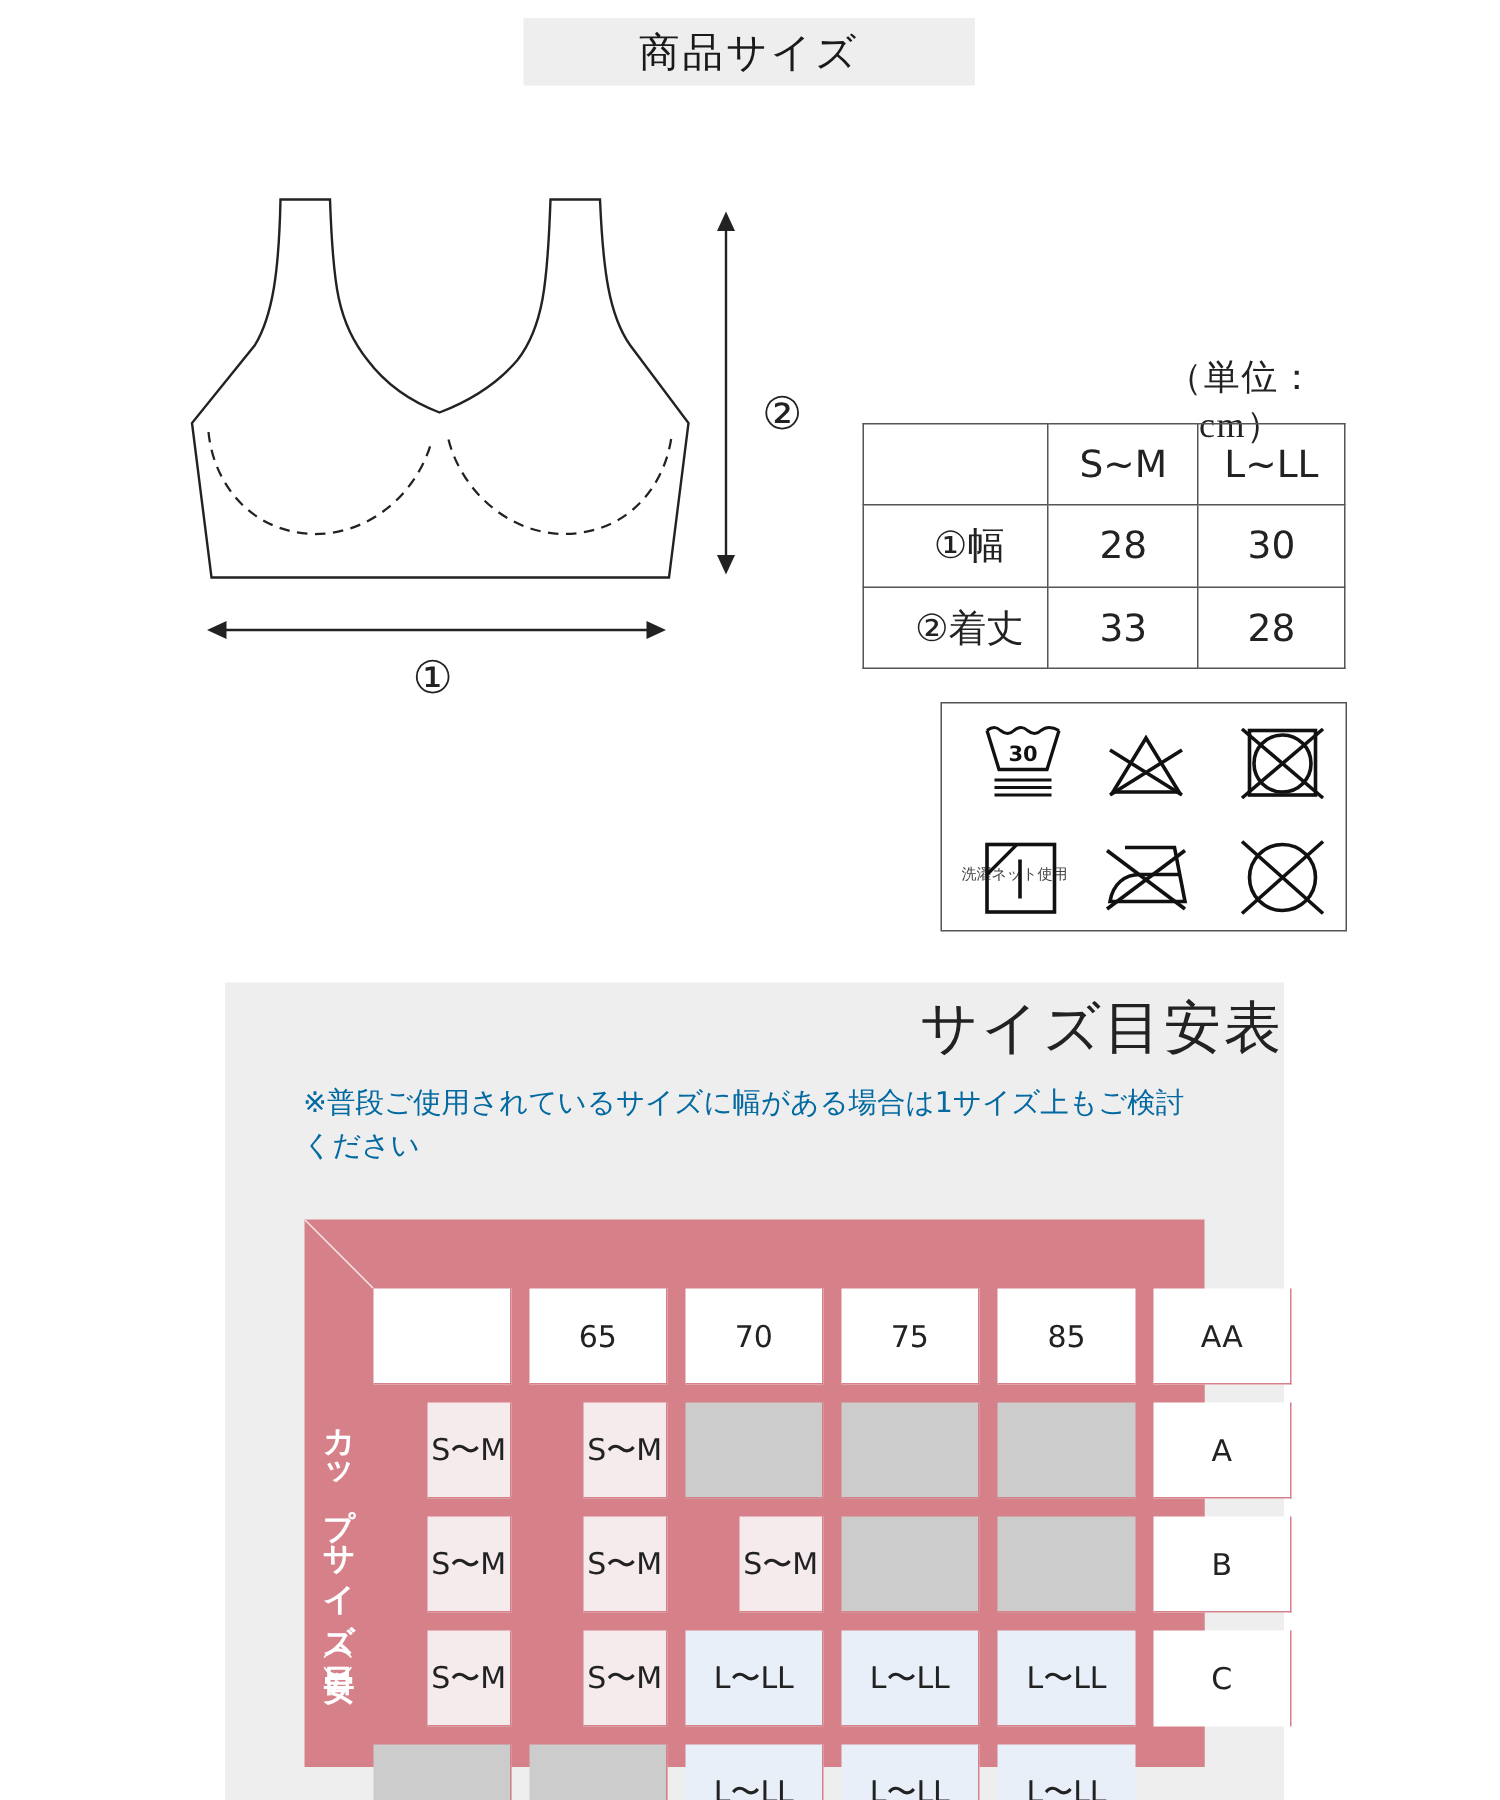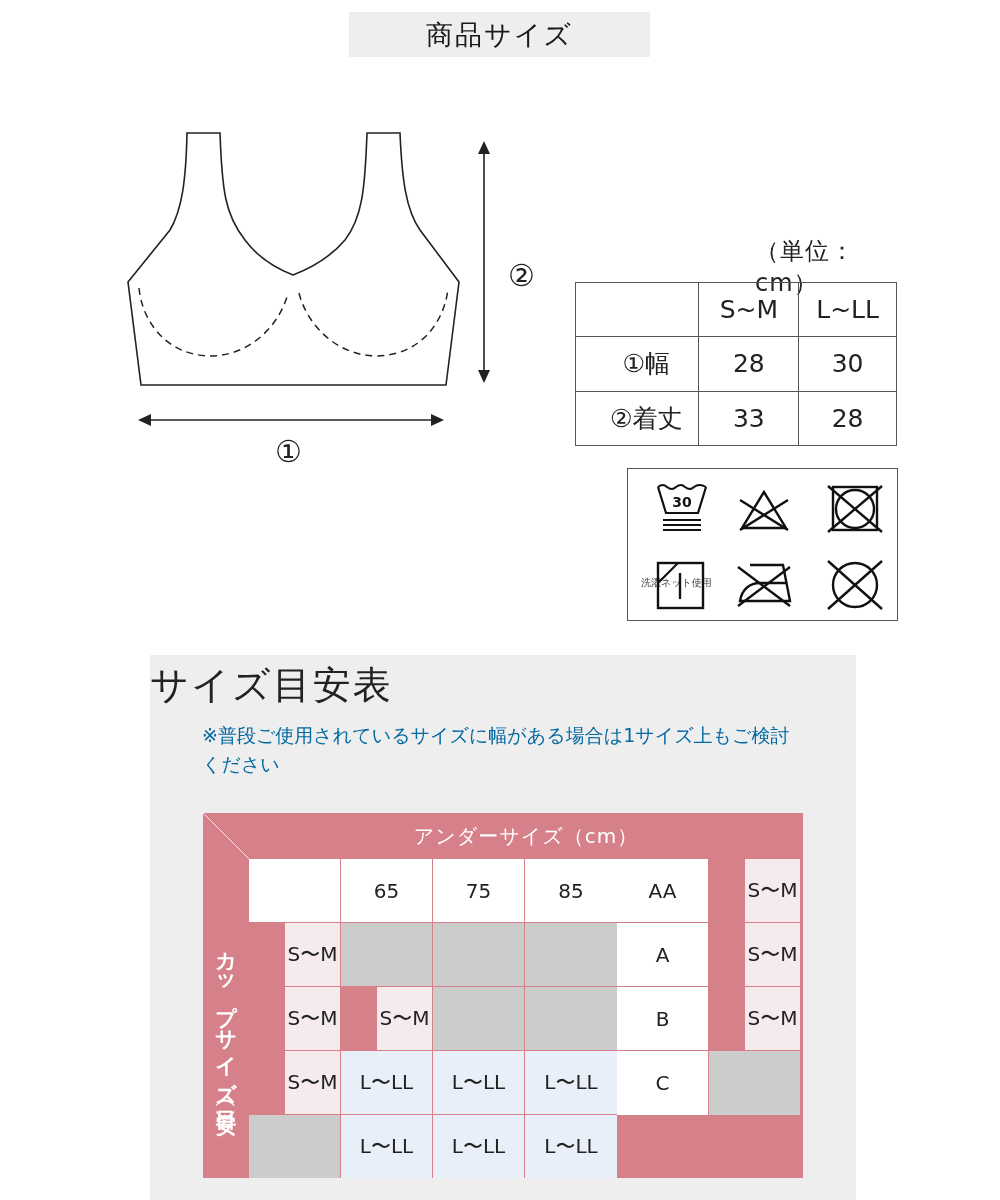--- a/index.html
+++ b/index.html
@@ -8,22 +8,22 @@
 
   .title-bar {
     position: absolute; left: 349px; top: 12px; width: 301px; height: 45px;
     background: #eeeeee; display: flex; align-items: center; justify-content: center;
     font-size: 27px; letter-spacing: 2px; color: #1a1a1a;
   }
 
   .diagram { position: absolute; left: 110px; top: 120px; width: 460px; height: 370px; }
 
   .unit-label {
-    position: absolute; left: 755px; top: 235px; width: 145px; text-align: left;
-    font-size: 24px; color: #222; letter-spacing: 1px;
+    position: absolute; left: 755px; top: 235px; width: 145px; text-align: center;
+    font-size: 24px; color: #222; letter-spacing: 1px; font-family: Liberation Serif, serif;
   }
 
   table.dims {
     position: absolute; left: 575px; top: 282px; width: 322px; height: 164px;
     border-collapse: collapse; font-size: 25px; color: #222;
   }
   table.dims td { border: 1.5px solid #555; text-align: center; vertical-align: middle; height: 54px; }
   table.dims td.rowhead { text-align: center; padding-left: 18px; }
   table.dims col.c0 { width: 124px; }
   table.dims col.c1 { width: 100px; }
@@ -36,21 +36,21 @@
   .care-box svg { position: absolute; }
   .care-note {
     position: absolute; left: 13px; top: 67px; font-size: 10px; color: #444; white-space: nowrap; margin-top: 40px;
   }
 
   .panel {
     position: absolute; left: 150px; top: 655px; width: 706px; height: 545px;
     background: #eeeeee;
   }
   .panel-title {
-    position: absolute; left: 0; top: 5px; width: 100%; text-align: left;
+    position: absolute; left: 0; top: 5px; width: 100%; text-align: right;
     font-family: "DejaVu Serif", "Liberation Serif", serif; font-size: 38px; color: #222;
     letter-spacing: 2px;
   }
   .panel-note {
     position: absolute; left: 52px; top: 66px; width: 600px;
     font-size: 19px; line-height: 29px; color: #0369a1;
   }
 
   .chart {
     position: absolute; left: 203px; top: 813px; width: 600px; height: 365px;
@@ -68,21 +68,21 @@
   }
   .chart .cup-label span {
     writing-mode: vertical-rl; color: #ffffff; font-size: 21px; letter-spacing: 2px;
     font-weight: bold;
   }
   .grid {
     position: absolute; left: 46px; top: 46px; width: 554px; height: 319px;
     display: grid;
     grid-template-columns: 92px 92px 92px 92px 92px 92px;
     grid-template-rows: 64px 64px 64px 64px 63px;
-    gap: 0;
+    gap: 12px;
     background: #d6818a;
   }
   .cell {
     display: flex; align-items: center; justify-content: center;
     font-size: 20px; color: #222;
     border-right: 1.5px solid #d6818a; border-bottom: 1.5px solid #d6818a;
   }
   .cell.white { background: #ffffff; }
   .cell.pink { background: #f5eaec; margin-left: 36px; }
   .cell.blue { background: #e9eff8; }
@@ -186,29 +186,29 @@
 
 <div class="panel">
   <div class="panel-title">サイズ目安表</div>
   <div class="panel-note">※普段ご使用されているサイズに幅がある場合は1サイズ上もご検討ください</div>
 </div>
 
 <div class="chart">
   <svg class="corner" width="46" height="46">
     <line x1="0" y1="0" x2="46" y2="46" stroke="#ffffff" stroke-width="1" opacity="0.8"></line>
   </svg>
-  <div class="under-label">アンダーサイズ（cm）</div>
   <div class="cup-label">
     <span>カップサイズ（目安）</span>
   </div>
 
   <div class="grid">
 
     <div class="cell white"></div>
     <div class="cell white">65</div>
+    <div class="cell white">70</div>
     <div class="cell white">75</div>
     <div class="cell white" style="border-right:none;">85</div>
 
     <div class="cell white">AA</div>
     <div class="cell pink">S〜M</div>
     <div class="cell pink">S〜M</div>
     <div class="cell gray"></div>
     <div class="cell gray"></div>
     <div class="cell gray" style="border-right:none;"></div>
 

